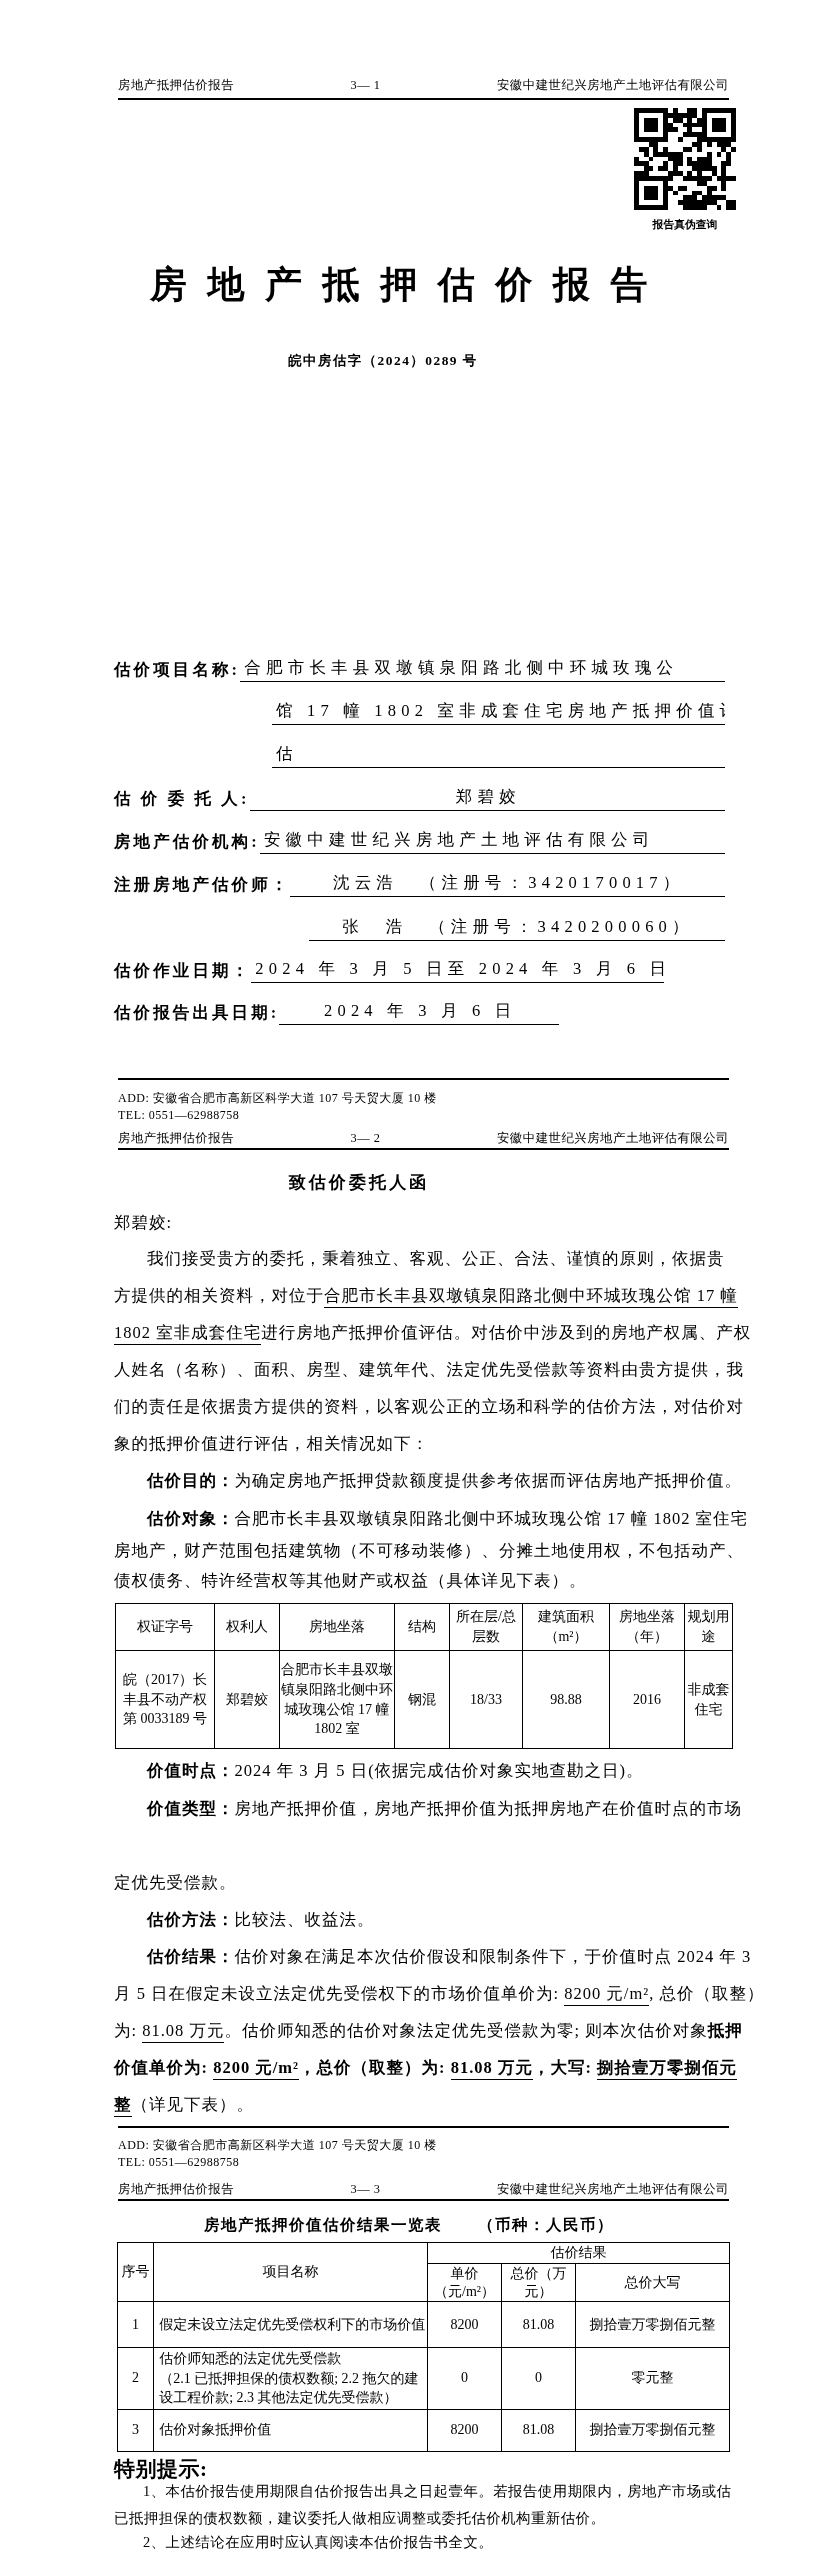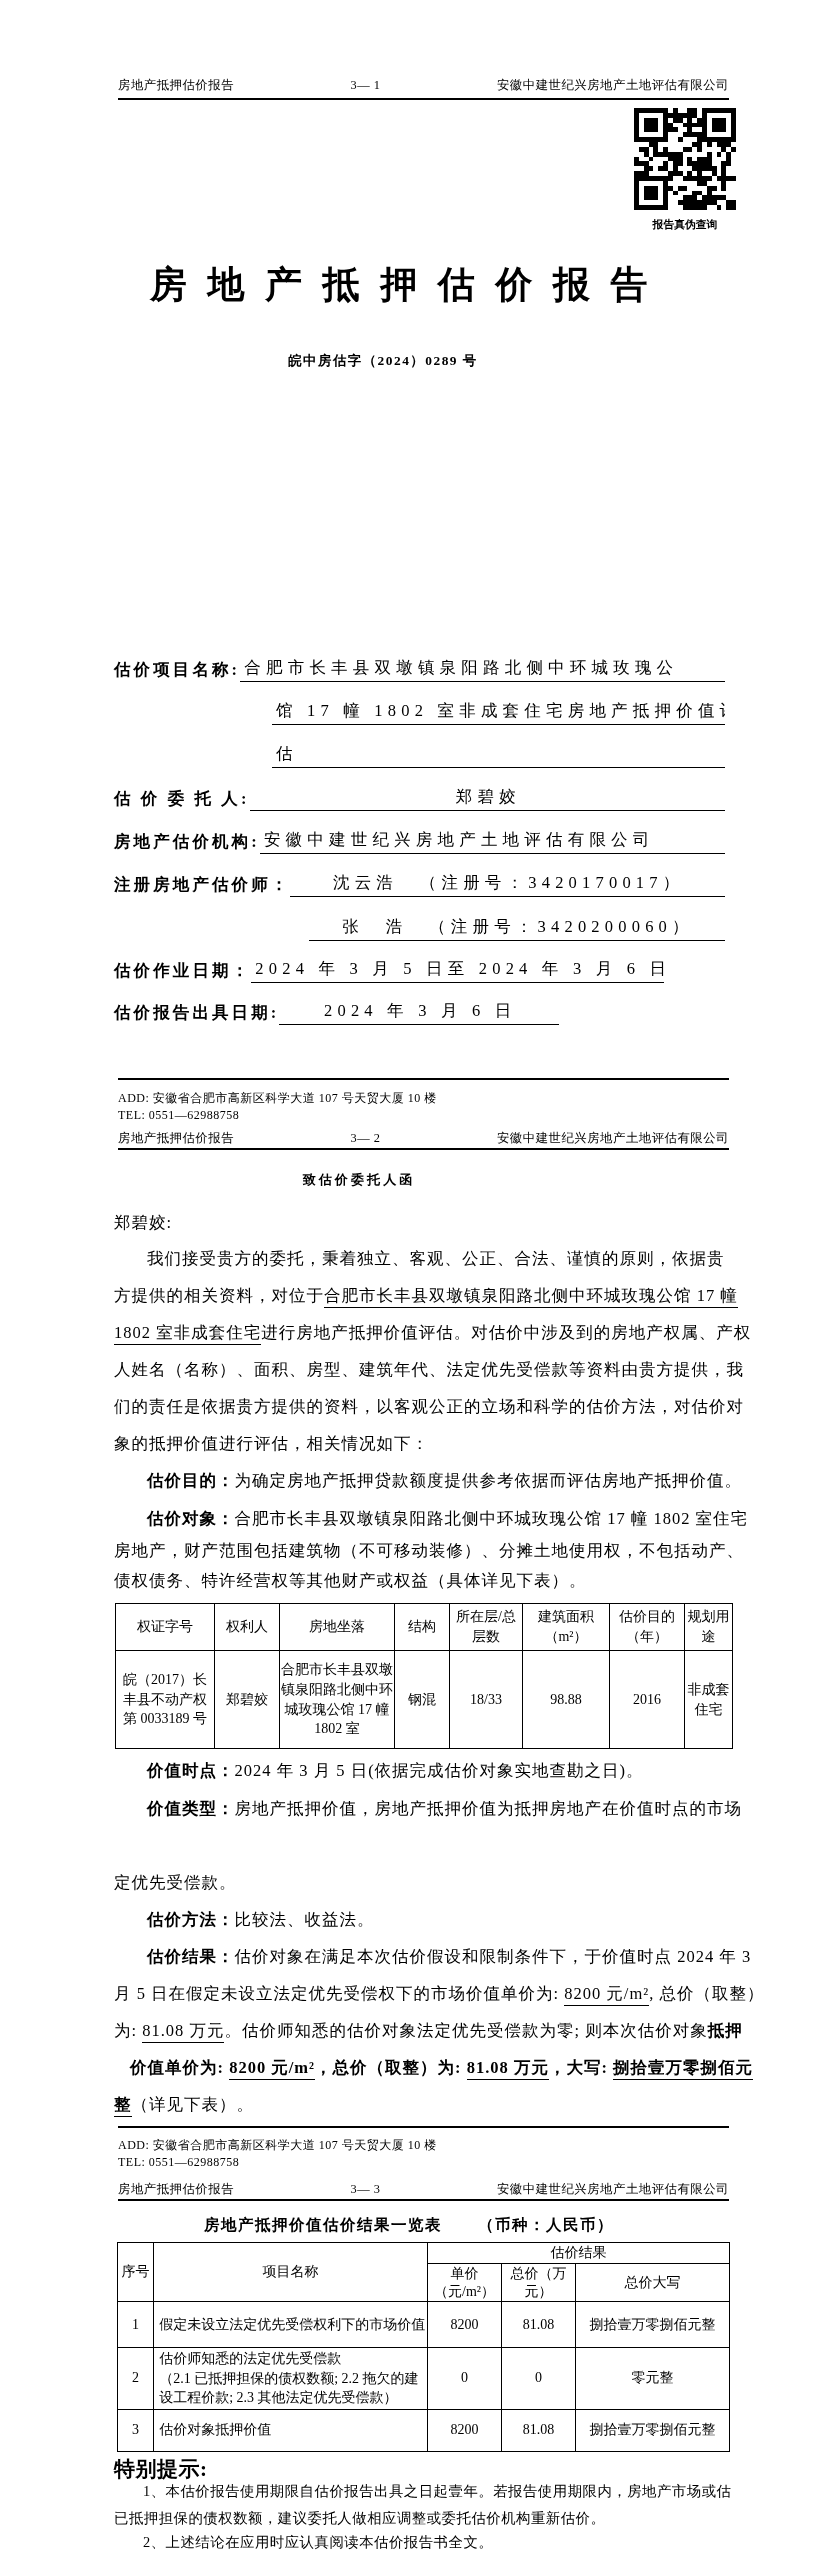--- a/index.html
+++ b/index.html
@@ -28,21 +28,21 @@
   .crow .val{flex:1 1 auto;border-bottom:1px solid #000;letter-spacing:5.2px;
              padding:0 2.1px 2.1px 4.1px;overflow:hidden;}
   .crow .cen{text-align:center;}
   .mr1{margin-right:61px;} .mr2{margin-right:166px;}
   
   .line{position:absolute;left:114px;width:623px;font-size:16.5px;letter-spacing:1px;
         white-space:nowrap;line-height:23px;}
   .ind{padding-left:33px;}
   .b{font-weight:bold;}
   .u{border-bottom:1px solid #000;padding-bottom:1.5px;}
-  .h2c{position:absolute;left:0;width:718px;text-align:center;font-size:13px;
+  .h2c{position:absolute;left:0;width:718px;text-align:center;font-size:17px;
        font-weight:bold;letter-spacing:3.1px;}
   
   table{border-collapse:collapse;table-layout:fixed;}
   td,th{border:1px solid #000;font-weight:normal;font-size:14px;text-align:center;
         vertical-align:middle;padding:1px;overflow:hidden;}
   .proptab{position:absolute;left:115px;top:1603px;width:618px;}
   .proptab th{height:44px;line-height:19.6px;}
   .proptab td{height:95px;line-height:19.6px;}
   .restab{position:absolute;left:117px;top:2242px;width:611px;}
   .restab .gh{height:20px;}
@@ -588,21 +588,21 @@
         <col style="width:48px">
     </colgroup>
     <tbody>
         <tr>
       <th>权证字号</th>
       <th>权利人</th>
       <th>房地坐落</th>
       <th>结构</th>
       <th>所在层/总层数</th>
       <th>建筑面积（m²）</th>
-      <th>估价目的（年）</th>
+      <th>房地坐落（年）</th>
       <th>规划用途</th>
     </tr>
     <tr>
       <td>皖（2017）长丰县不动产权第 0033189 号</td>
       <td>郑碧姣</td>
       <td>合肥市长丰县双墩镇泉阳路北侧中环城玫瑰公馆 17 幢 1802 室</td>
       <td>钢混</td>
       <td>18/33</td>
       <td>98.88</td>
       <td>2016</td>
@@ -611,21 +611,21 @@
   </tbody>
     </table>
 
   <div class="line ind" style="top:1759px;"><span class="b">价值时点：</span><span>2024 年 3 月 5 日(依据完成估价对象实地查勘之日)。</span></div>
   <div class="line ind" style="top:1797px;"><span class="b">价值类型：</span><span>房地产抵押价值，房地产抵押价值为抵押房地产在价值时点的市场</span></div>
   <div class="line" style="top:1871px;">定优先受偿款。</div>
   <div class="line ind" style="top:1908px;"><span class="b">估价方法：</span><span>比较法、收益法。</span></div>
   <div class="line ind" style="top:1945px;"><span class="b">估价结果：</span><span>估价对象在满足本次估价假设和限制条件下，于价值时点 2024 年 3</span></div>
   <div class="line" style="top:1982px;"><span>月 5 日在假定未设立法定优先受偿权下的市场价值单价为: </span><span class="u">8200 元/m²</span><span>, 总价（取整）</span></div>
   <div class="line" style="top:2019px;"><span>为: </span><span class="u">81.08 万元</span><span>。估价师知悉的估价对象法定优先受偿款为零; 则本次估价对象</span><span class="b">抵押</span></div>
-  <div class="line b" style="top:2056px;margin-left:16px;"><span>价值单价为: </span><span class="u">8200 元/m²</span><span>，总价（取整）为: </span><span class="u">81.08 万元</span><span>，大写: </span><span class="u">捌拾壹万零捌佰元</span></div>
+  <div class="line b" style="top:2056px;"><span>价值单价为: </span><span class="u">8200 元/m²</span><span>，总价（取整）为: </span><span class="u">81.08 万元</span><span>，大写: </span><span class="u">捌拾壹万零捌佰元</span></div>
   <div class="line" style="top:2093px;"><span class="u b">整</span><span>（详见下表）。</span></div>
 
   <div class="prule" style="top:2126px;"></div>
   <div class="pfoot" style="top:2137px;">ADD: 安徽省合肥市高新区科学大道 107 号天贸大厦 10 楼</div>
   <div class="pfoot" style="top:2155px;">TEL: 0551—62988758</div>
 
   <div class="phead" style="top:2180px;">
     <span>房地产抵押估价报告</span>
     <span>3— 3</span>
     <span>安徽中建世纪兴房地产土地评估有限公司</span>

